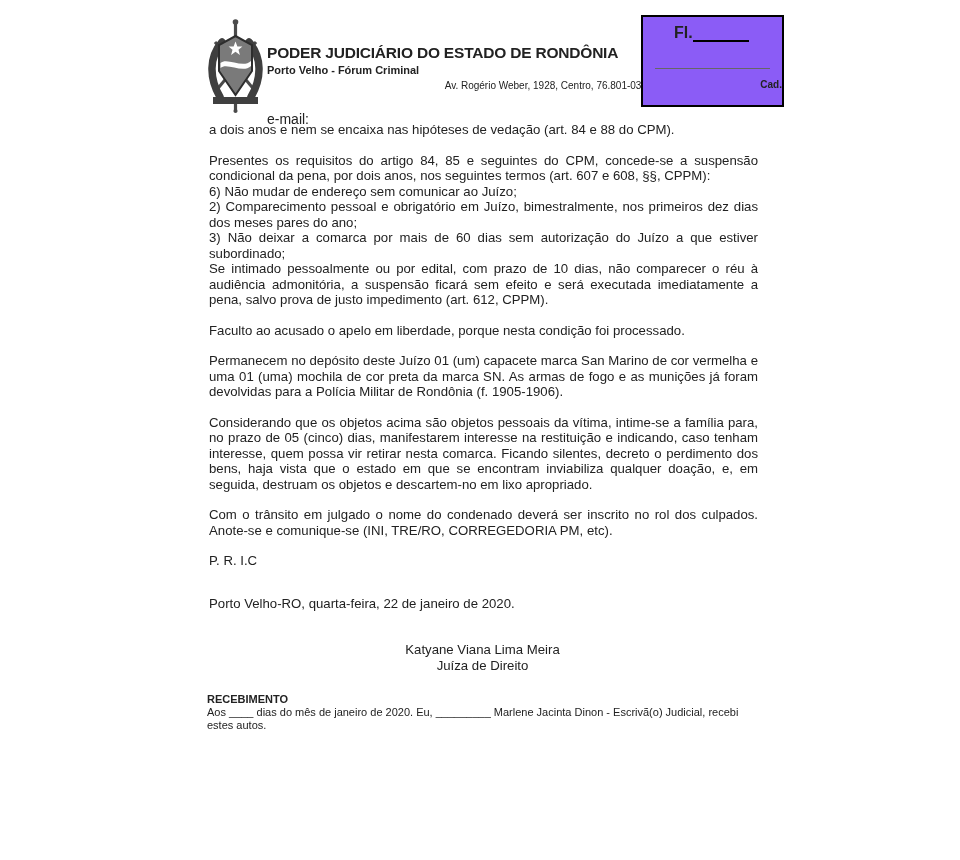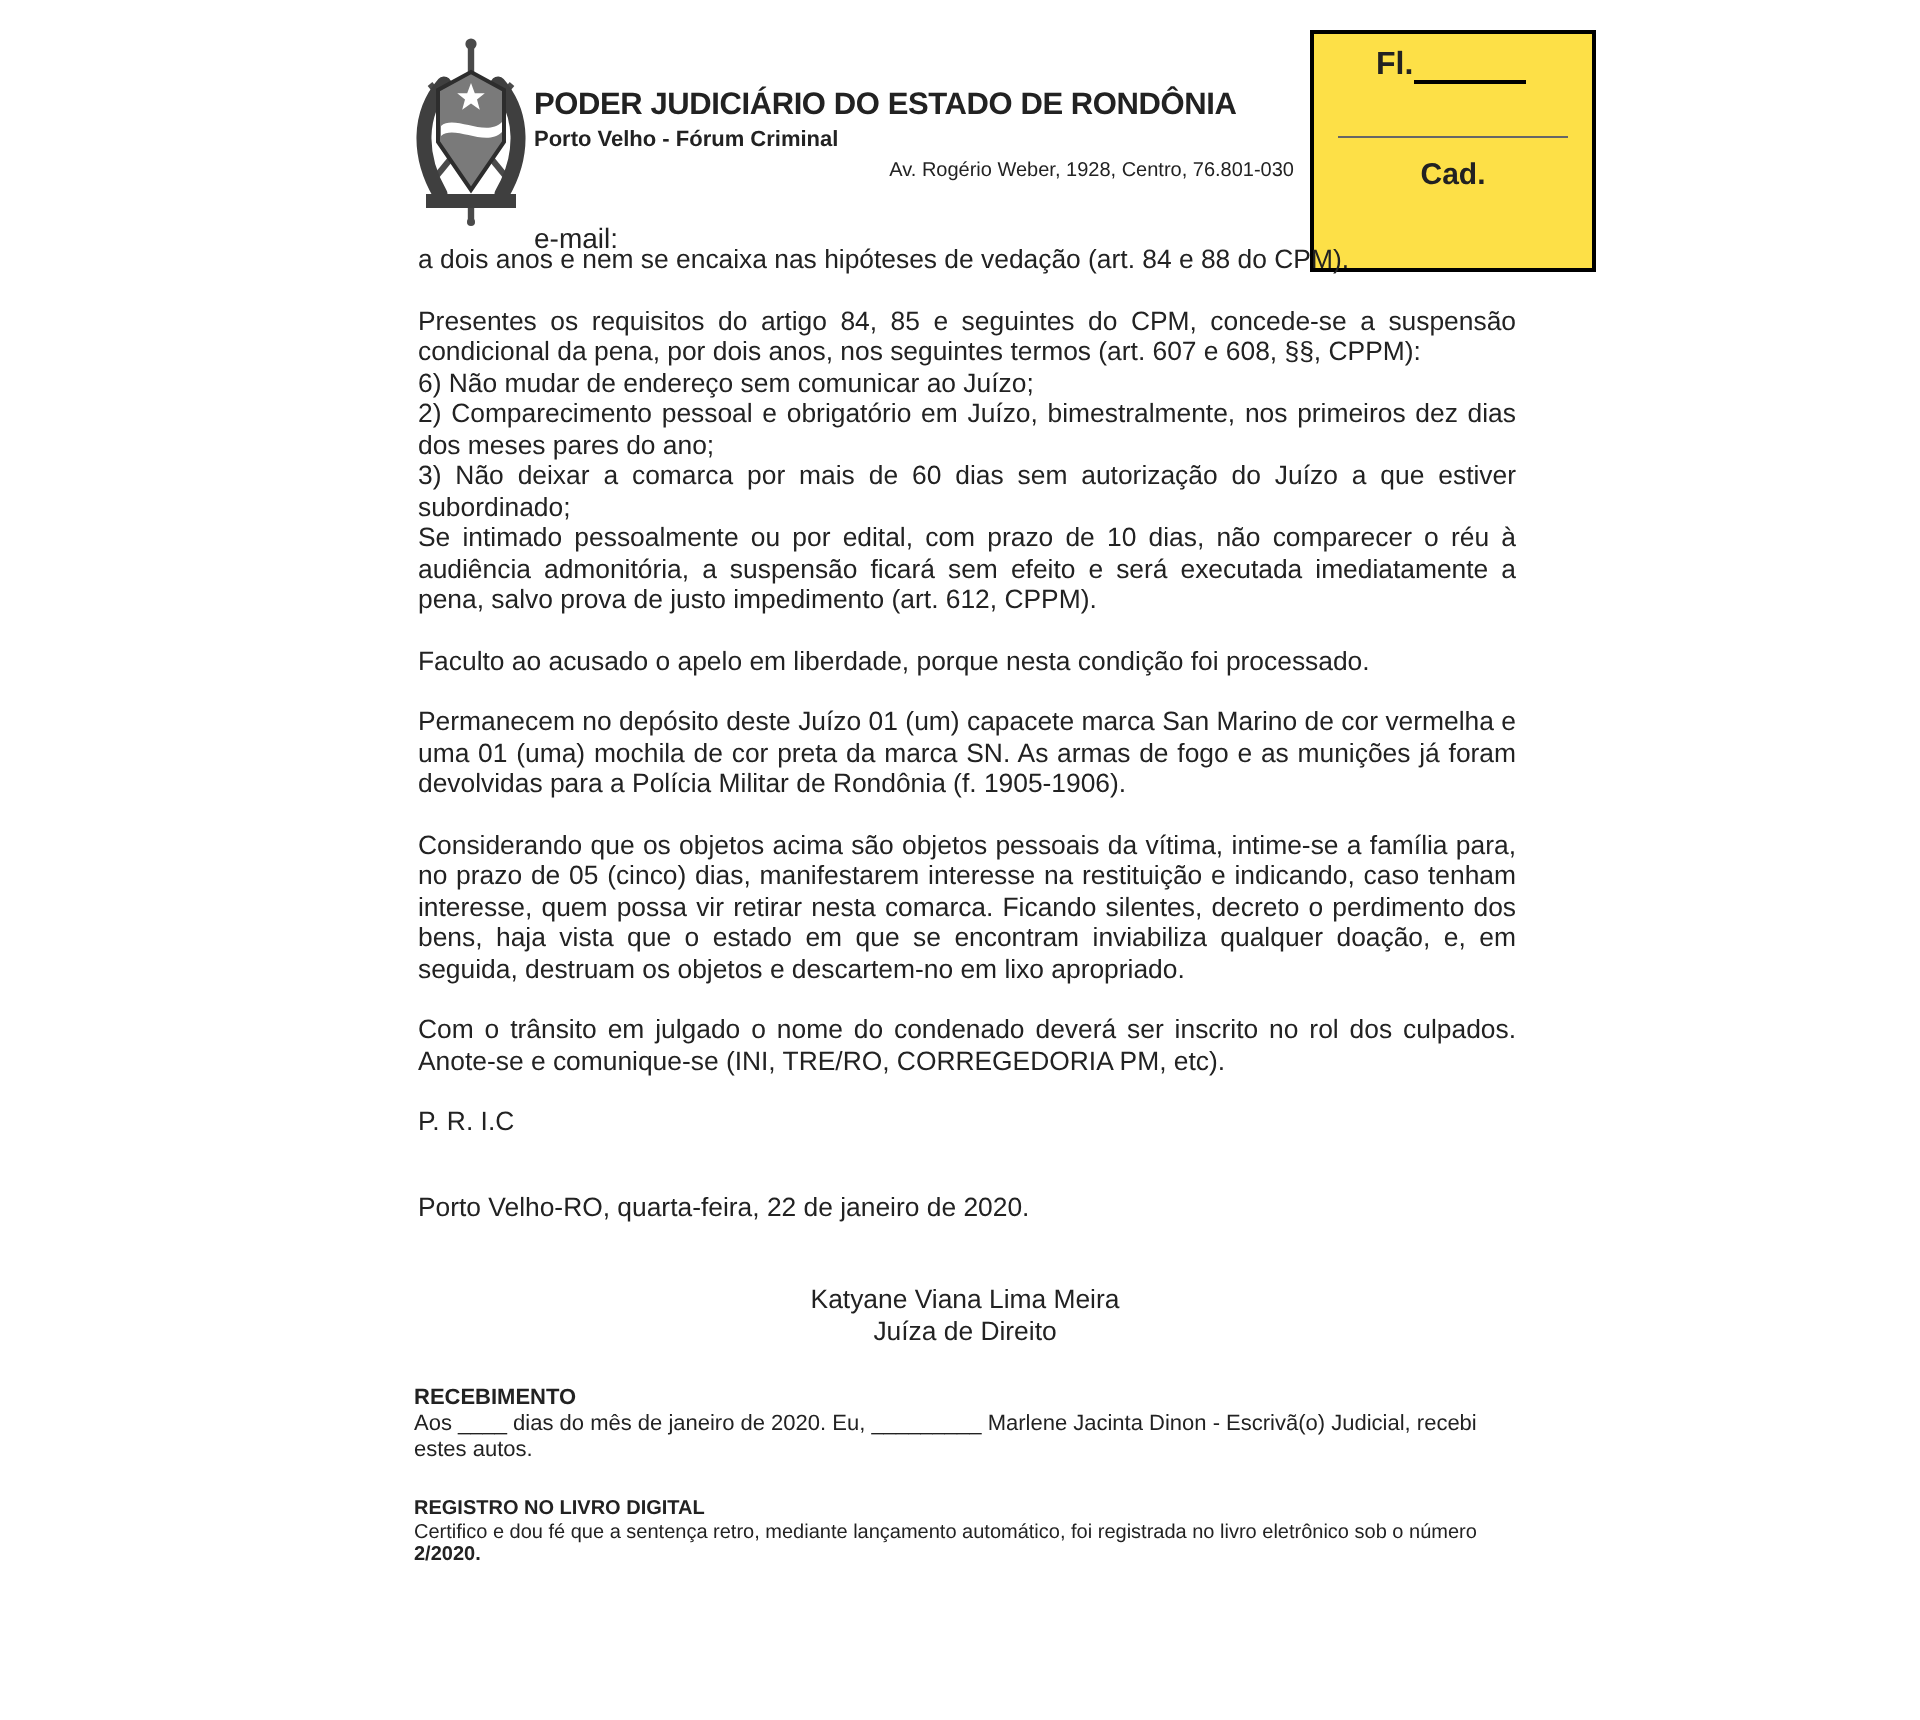--- a/index.html
+++ b/index.html
@@ -11,27 +11,27 @@
   
   .coat { position:absolute; left:208px; top:18px; }
   .header-text { position:absolute; left:267px; top:44px; width:380px; }
   .org-title  { font-size:15.5px; font-weight:bold; letter-spacing:-0.2px; white-space:nowrap; }
   .org-sub    { font-size:11px; font-weight:bold; margin-top:2px; }
   .org-addr   { font-size:10px; margin-top:4px;text-align:right; }
   .org-email  { font-size:14px; margin-top:20px; }
 
   
   .folio-box {
-    position:absolute; left:655px; top:15px; width:143px; height:121px;
-    border:2px solid #000; background:#fde047; box-sizing:border-box;
+    position:absolute; left:641px; top:15px; width:143px; height:92px;
+    border:2px solid #000; background:#8b5cf6; box-sizing:border-box;
   }
   .fl-line { position:absolute; left:31px; top:7px; font-size:16px; font-weight:bold; }
   .fl-blank { display:inline-block; width:56px; border-bottom:2.5px solid #000; height:14px; vertical-align:bottom; }
   .mid-line { position:absolute; left:12px; right:12px; top:51px; border-top:1.5px solid #666; }
-  .cad-label { position:absolute; left:0; right:0; top:62px; text-align:center; font-size:15px; font-weight:bold; }
+  .cad-label { position:absolute; left:0; right:0; top:62px; text-align:right; font-size:10px; font-weight:bold; }
 
   
   .content {
     position:absolute; left:207px; top:122px; width:551px;
     font-size:13.2px; line-height:15.5px; text-align:justify;
   }
   .para { margin:0 0 15px 2px; }
   .para.tight { margin-bottom:0; }
   .para.prc { margin-bottom:27px; text-align:left; }
   .para.dateline { margin-bottom:31px; text-align:left; }
@@ -107,20 +107,15 @@
       <div>Katyane Viana Lima Meira</div>
       <div>Juíza de Direito</div>
     </div>
 
     <div class="receb">
       <div class="hd">RECEBIMENTO</div>
       <div>Aos ____ dias do mês de janeiro de 2020. Eu, _________ Marlene Jacinta Dinon - Escrivã(o) Judicial, recebi</div>
       <div>estes autos.</div>
     </div>
 
-    <div class="registro">
-      <div class="hd">REGISTRO NO LIVRO DIGITAL</div>
-      <div>Certifico e dou fé que a sentença retro, mediante lançamento automático, foi registrada no livro eletrônico sob o número</div>
-      <div class="num">2/2020.</div>
-    </div>
   </div>
 
 </div>
 
 </body></html>

